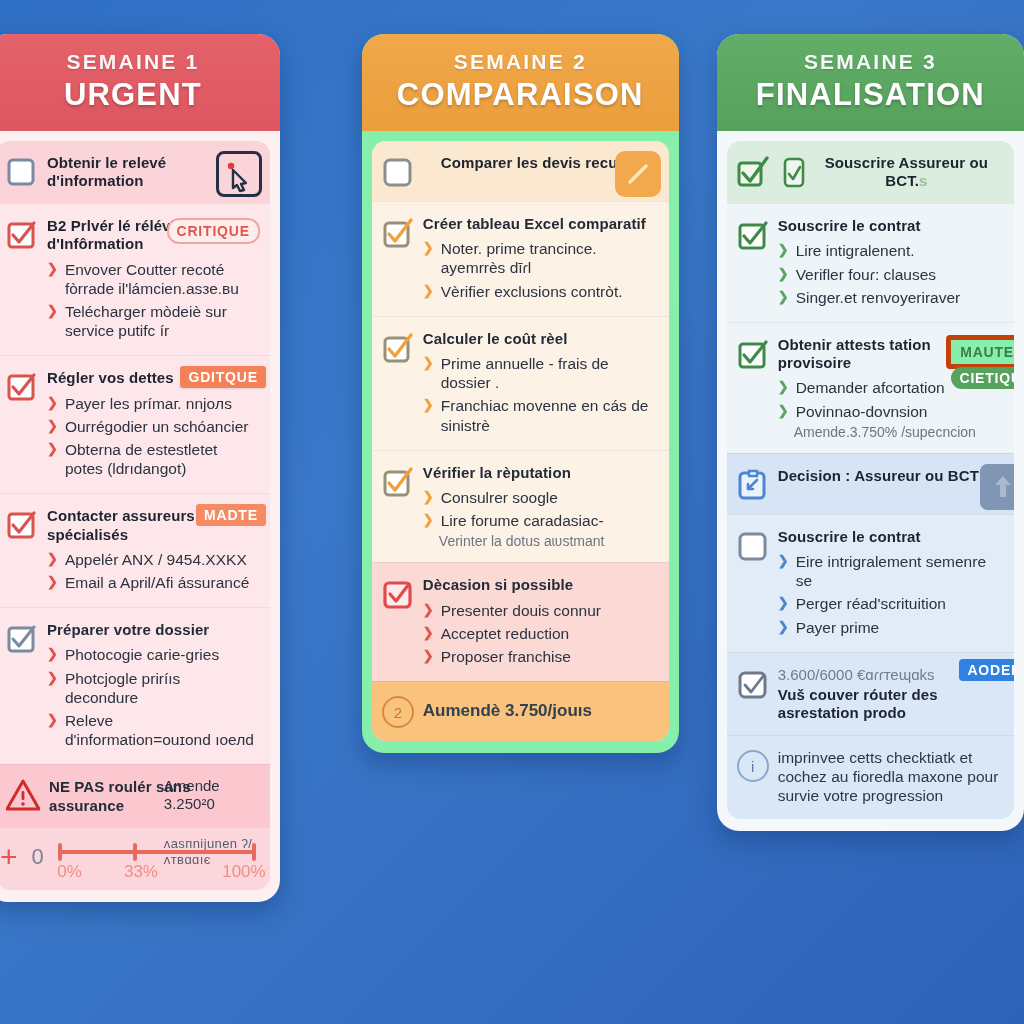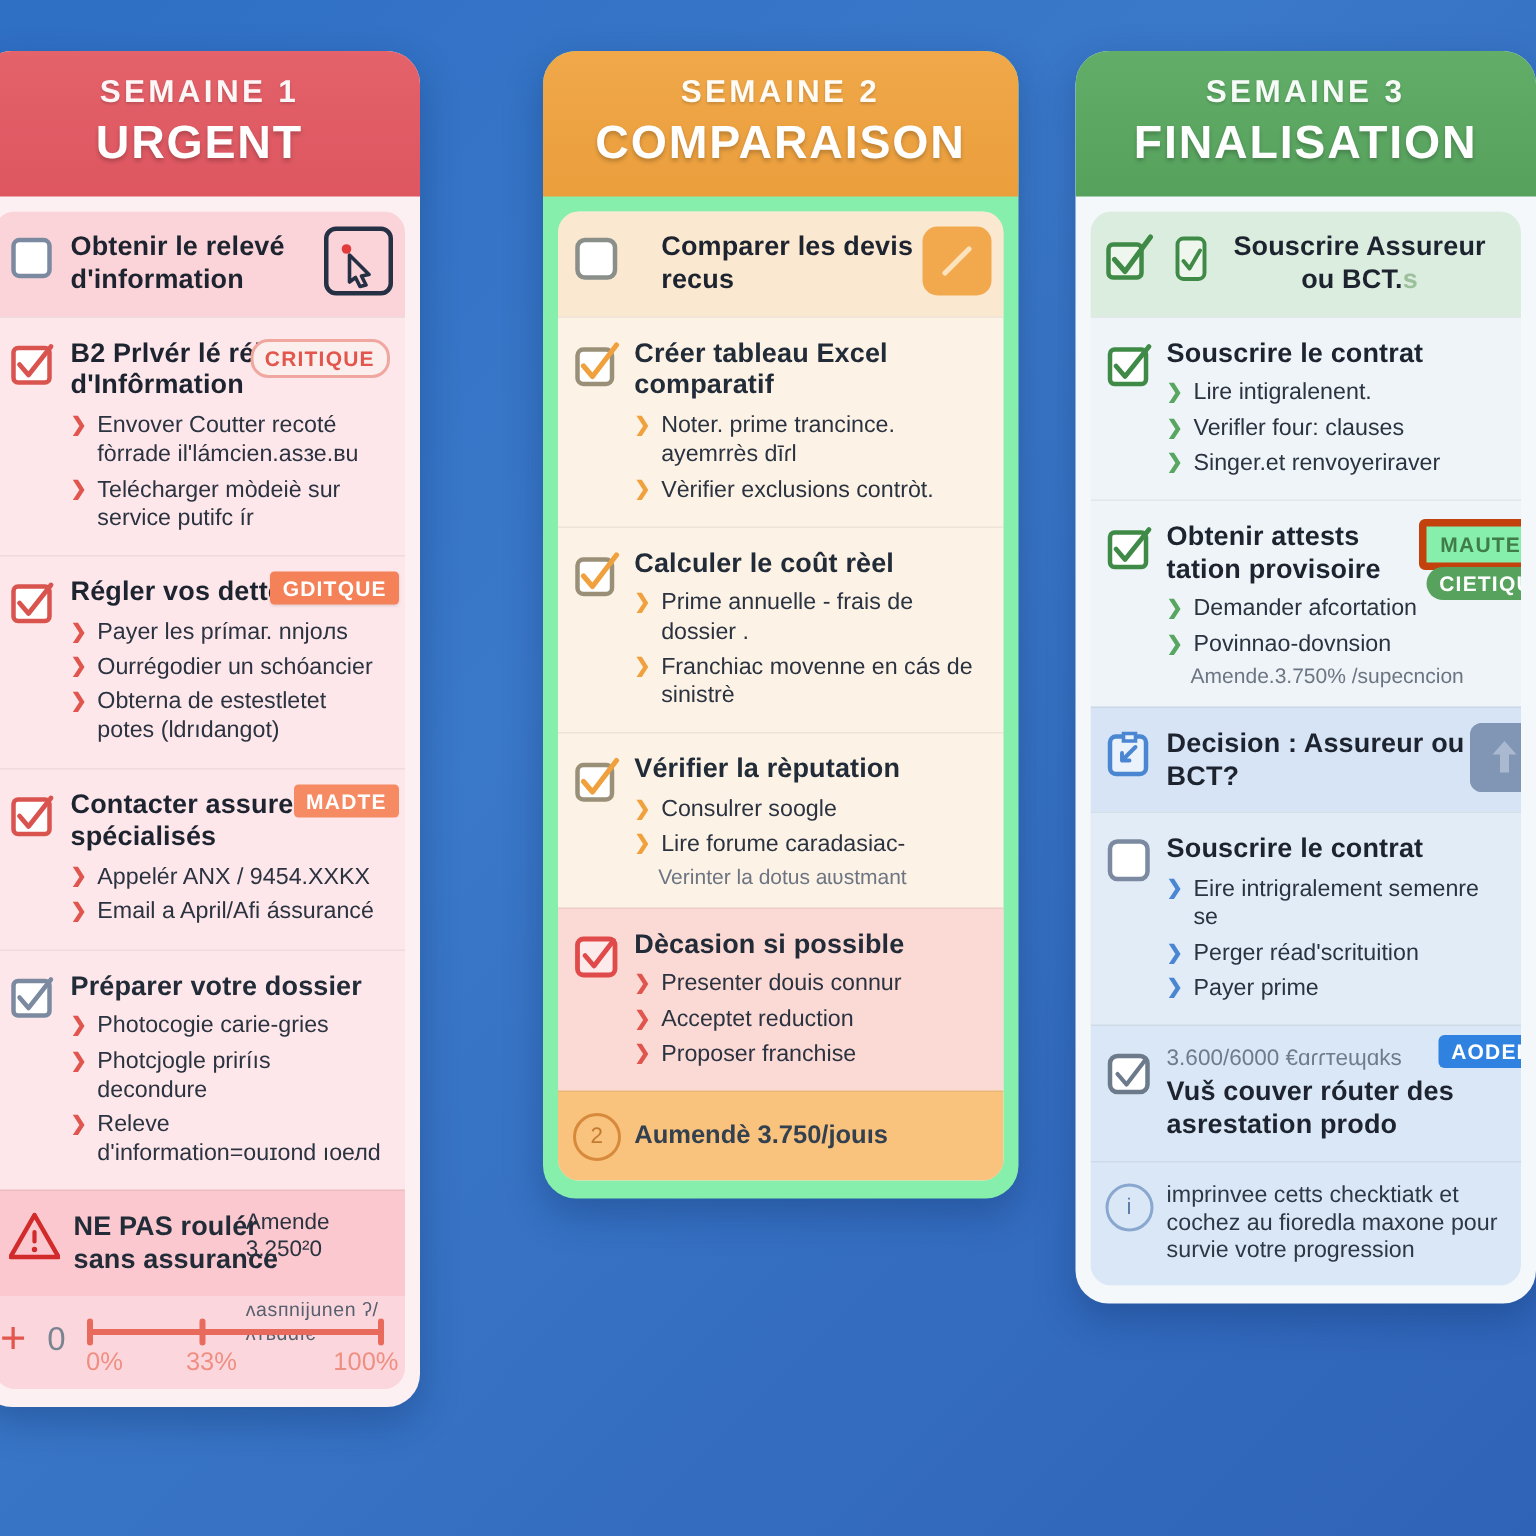--- a/index.html
+++ b/index.html
@@ -98,21 +98,21 @@
   .t-blue-md  { background: rgba(221,232,247,.7); }
   .t-blue-lt  { background: rgba(213,228,245,.8); }
   .t-foot-org { background: rgba(248,190,116,.92); }
 
   
   .cb { width: 32px; height: 32px; flex: 0 0 32px; margin-top: 2px; position: relative; }
   .cb svg { width: 32px; height: 32px; display:block; }
 
   .t-main { flex: 1; min-width: 0; }
   .t-title {
-    font-size: 18px;
+    font-size: 15px;
     font-weight: 700;
     color: #1d2430;
     line-height: 1.21;
     letter-spacing: .1px;
   }
   .t-title.thin { font-weight: 600; color:#222c38; }
 
   ul.subs { list-style: none; margin-top: 4px; }
   ul.subs li {
     display: flex;

